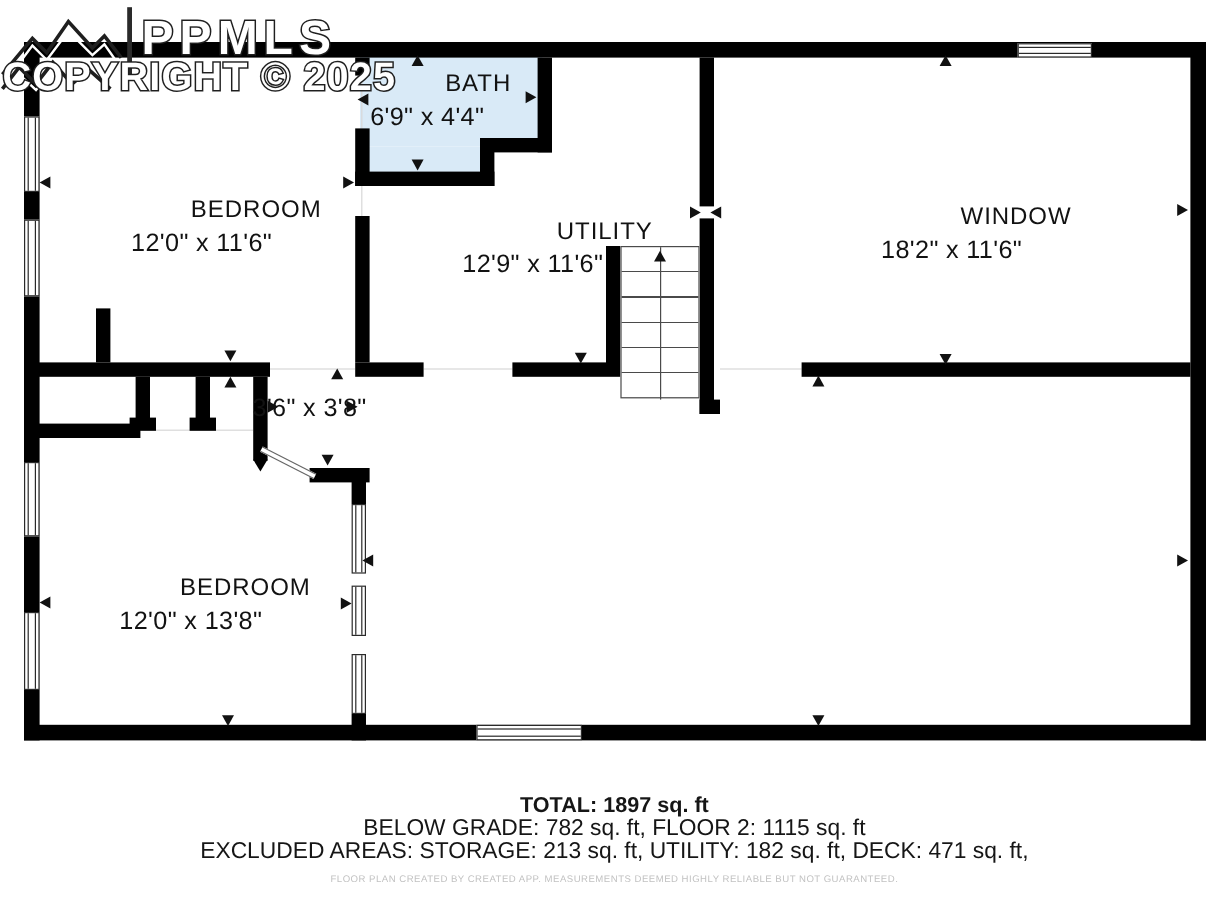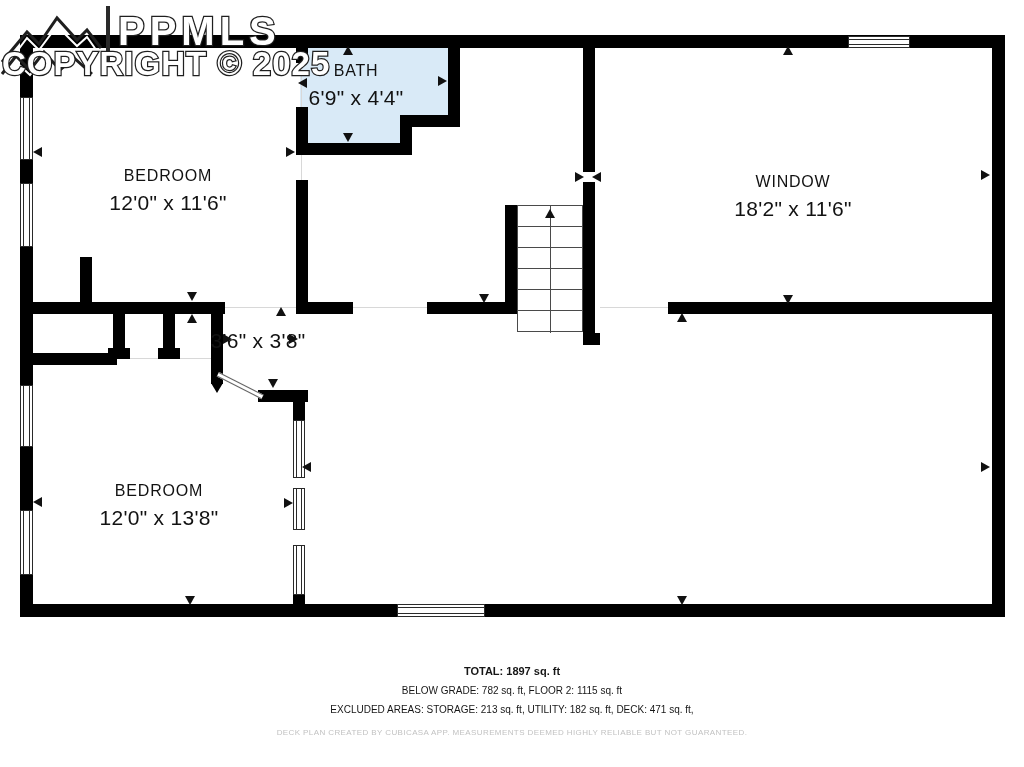--- a/index.html
+++ b/index.html
@@ -19,25 +19,25 @@
   .ar-rt{border-top:5px solid transparent;border-bottom:5px solid transparent;border-left:9px solid #111;}
   .tip{position:absolute;width:0;height:0;border-left:6px solid transparent;border-right:6px solid transparent;
        border-top:10px solid #000;z-index:2;}
   .stairs{position:absolute;background:#fff;border:1px solid #4a4a4a;box-sizing:border-box;z-index:5;}
   .treads{position:absolute;left:0;right:0;top:0;bottom:0;
           background:repeating-linear-gradient(to bottom, transparent 0 20px, #4a4a4a 20px 21px);}
   .rail{position:absolute;width:1px;background:#4a4a4a;}
   .diag{position:absolute;background:#fff;border-top:1px solid #666;border-bottom:1px solid #666;
         transform-origin:0 0;z-index:2;}
   .room-label{position:absolute;text-align:center;color:#121212;z-index:3;}
-  .room-label .rname{font-size:16px;letter-spacing:0.8px;line-height:27px;}
+  .room-label .rname{font-size:20px;letter-spacing:0.8px;line-height:27px;text-align:right;}
   .room-label .rdims{font-size:21px;letter-spacing:0.3px;line-height:27px;}
   #footer{position:absolute;left:0;top:662px;width:1024px;text-align:center;color:#161616;z-index:3;}
-  #footer .ftotal{font-size:11px;font-weight:bold;line-height:19px;}
-  #footer .fline{font-size:10px;line-height:19px;}
+  #footer .ftotal{font-size:18px;font-weight:bold;line-height:19px;}
+  #footer .fline{font-size:19px;line-height:19px;}
   #footer .fdisc{font-size:8px;letter-spacing:0.4px;color:#c2c2c2;margin-top:9px;}
   #watermark{position:absolute;left:0;top:0;z-index:20;}
 </style>
 </head>
 <body>
 
 <div id="canvas">
 
   <div class="fill" style="left:300px;top:44px;width:152px;height:78px;background:#d9eaf7;"></div>
   <div class="fill" style="left:300px;top:122px;width:104px;height:28px;background:#d9eaf7;"></div>
@@ -144,37 +144,41 @@
   <div class="ar ar-rt" style="left:981px;top:462px;"></div>
 
   <div class="room-label" style="left:68px;top:162px;width:200px;">
     <div class="rname">BEDROOM</div>
     <div class="rdims">12'0" x 11'6"</div>
   </div>
   <div class="room-label" style="left:286px;top:57px;width:140px;">
     <div class="rname">BATH</div>
     <div class="rdims">6'9" x 4'4"</div>
   </div>
+  <div class="room-label" style="left:344px;top:180px;width:200px;">
+    <div class="rname">UTILITY</div>
+    <div class="rdims">12'9" x 11'6"</div>
+  </div>
   <div class="room-label" style="left:693px;top:168px;width:200px;">
     <div class="rname">WINDOW</div>
     <div class="rdims">18'2" x 11'6"</div>
   </div>
   <div class="room-label" style="left:198px;top:327px;width:120px;">
     <div class="rdims">3'6" x 3'8"</div>
   </div>
   <div class="room-label" style="left:59px;top:477px;width:200px;">
     <div class="rname">BEDROOM</div>
     <div class="rdims">12'0" x 13'8"</div>
   </div>
 
   <div id="footer">
     <div class="ftotal">TOTAL: 1897 sq. ft</div>
     <div class="fline">BELOW GRADE: 782 sq. ft, FLOOR 2: 1115 sq. ft</div>
     <div class="fline">EXCLUDED AREAS: STORAGE: 213 sq. ft, UTILITY: 182 sq. ft, DECK: 471 sq. ft,</div>
-    <div class="fdisc">DECK PLAN CREATED BY CUBICASA APP. MEASUREMENTS DEEMED HIGHLY RELIABLE BUT NOT GUARANTEED.</div>
+    <div class="fdisc">FLOOR PLAN CREATED BY CREATED APP. MEASUREMENTS DEEMED HIGHLY RELIABLE BUT NOT GUARANTEED.</div>
   </div>
 
   <svg id="watermark" width="440" height="86" viewBox="0 0 440 86">
     <g>
       <path d="M2,62 L27,32 L39,44 L57,18 L77,40 L87,30 L101,48" fill="none" stroke="#1f1f1f" stroke-width="3"></path>
       <path d="M6,66 L27,38 L39,50 L57,26 L77,46 L87,37 L99,54" fill="none" stroke="#ffffff" stroke-width="2"></path>
       <path d="M2,74 L16,56 L30,70 L44,52 L60,70 L74,58 L92,74" fill="none" stroke="#1f1f1f" stroke-width="3"></path>
       <path d="M6,74 L16,62 L30,75 L44,58 L60,75 L74,64 L86,74" fill="none" stroke="#ffffff" stroke-width="2"></path>
     </g>
     <rect x="106" y="6" width="4" height="58" fill="#2a2a2a"></rect>

